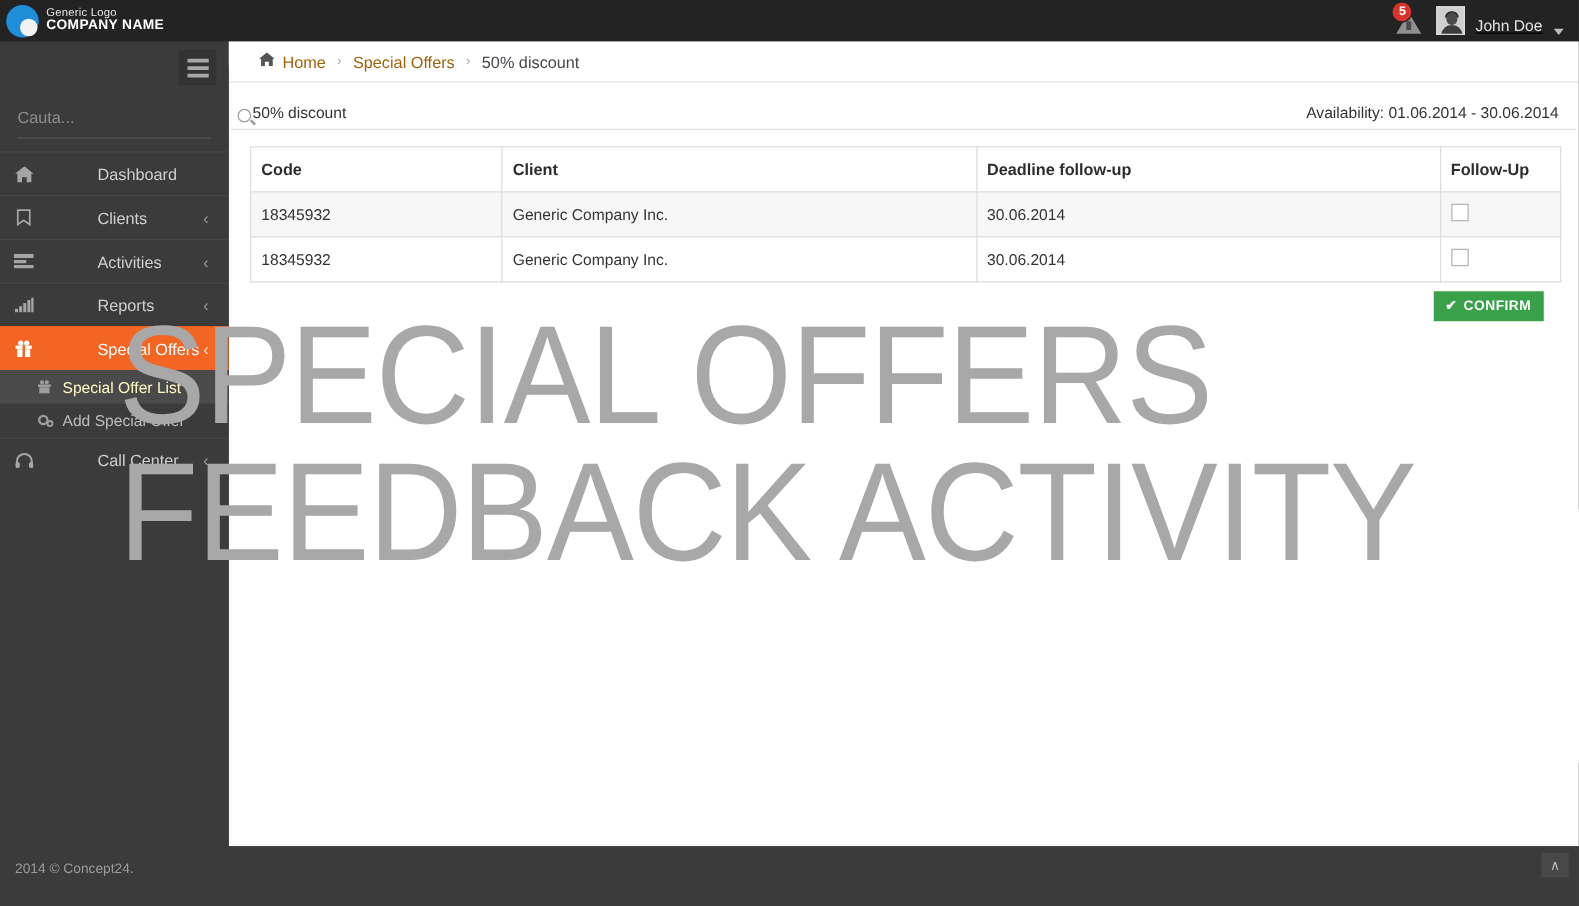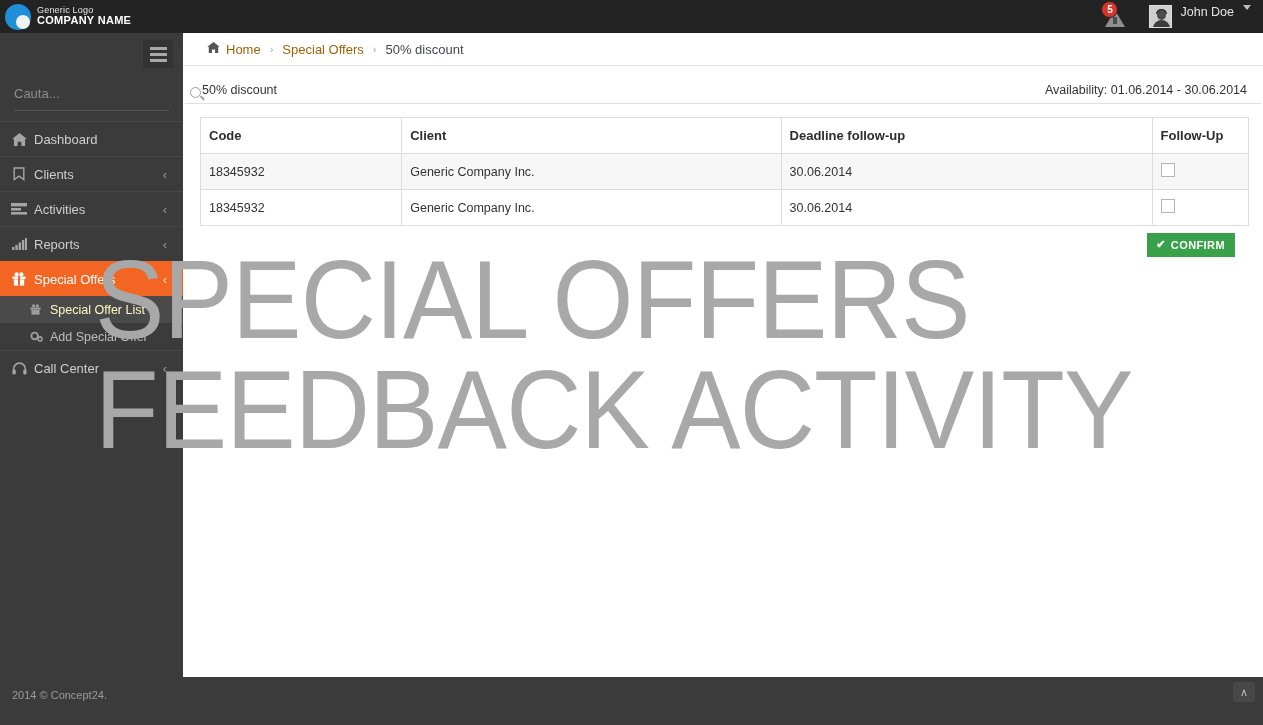--- a/index.html
+++ b/index.html
@@ -46,21 +46,21 @@
     content: ""; position: absolute; left: -2px; top: 7px;
     width: 4px; height: 7px; background: #4a4a4a;
   }
   .badge {
     position: absolute; top: 1px; left: 6px;
     min-width: 17px; height: 17px; border-radius: 50%;
     background: #d9342b; color: #fff; font-size: 10px; font-weight: bold;
     display: flex; align-items: center; justify-content: center;
     border: 1px solid #232323;
   }
-  .user-block { display: flex; align-items: flex-start; margin-left: 14px; cursor: pointer; }
+  .user-block { display: flex; align-items: flex-end; margin-left: 2px; cursor: pointer; text-decoration: underline; }
   .avatar {
     width: 23px; height: 23px; background: #cfcfcf; border: 1px solid #ddd;
     position: relative; overflow: hidden; flex: none;
   }
   .avatar .head {
     position: absolute; width: 9px; height: 10px; border-radius: 50%;
     background: #4b4b4b; left: 7px; top: 4px;
   }
   .avatar .body {
     position: absolute; width: 17px; height: 10px; border-radius: 9px 9px 0 0;
@@ -108,20 +108,21 @@
   .search-icon::after {
     content: ""; position: absolute; width: 5px; height: 1.5px;
     background: #9c9c9c; transform: rotate(45deg); right: -1px; bottom: 2px;
   }
 
   .nav { margin-top: 10px; }
   .nav-item {
     position: relative; height: 35px; display: flex; align-items: center;
     padding-left: 8px; color: #cfcfcf; font-size: 13px; cursor: pointer;
     border-top: 1px solid #474747;
+    gap: 44px;
   }
   .nav-item.active { background: #f26522; color: #ffffff; border-top-color: #f26522; }
   .nav-item .ic { width: 22px; flex: none; display: flex; align-items: center; justify-content: center; color: #a5a5a5; }
   .nav-item.active .ic { color: #ffffff; }
   .nav-item .lbl { margin-left: 4px; }
   .nav-item .arrow {
     position: absolute; right: 16px; color: #9a9a9a; font-size: 13px; line-height: 1;
   }
   .nav-item.active .arrow { color: #ffe2d2; }
 

